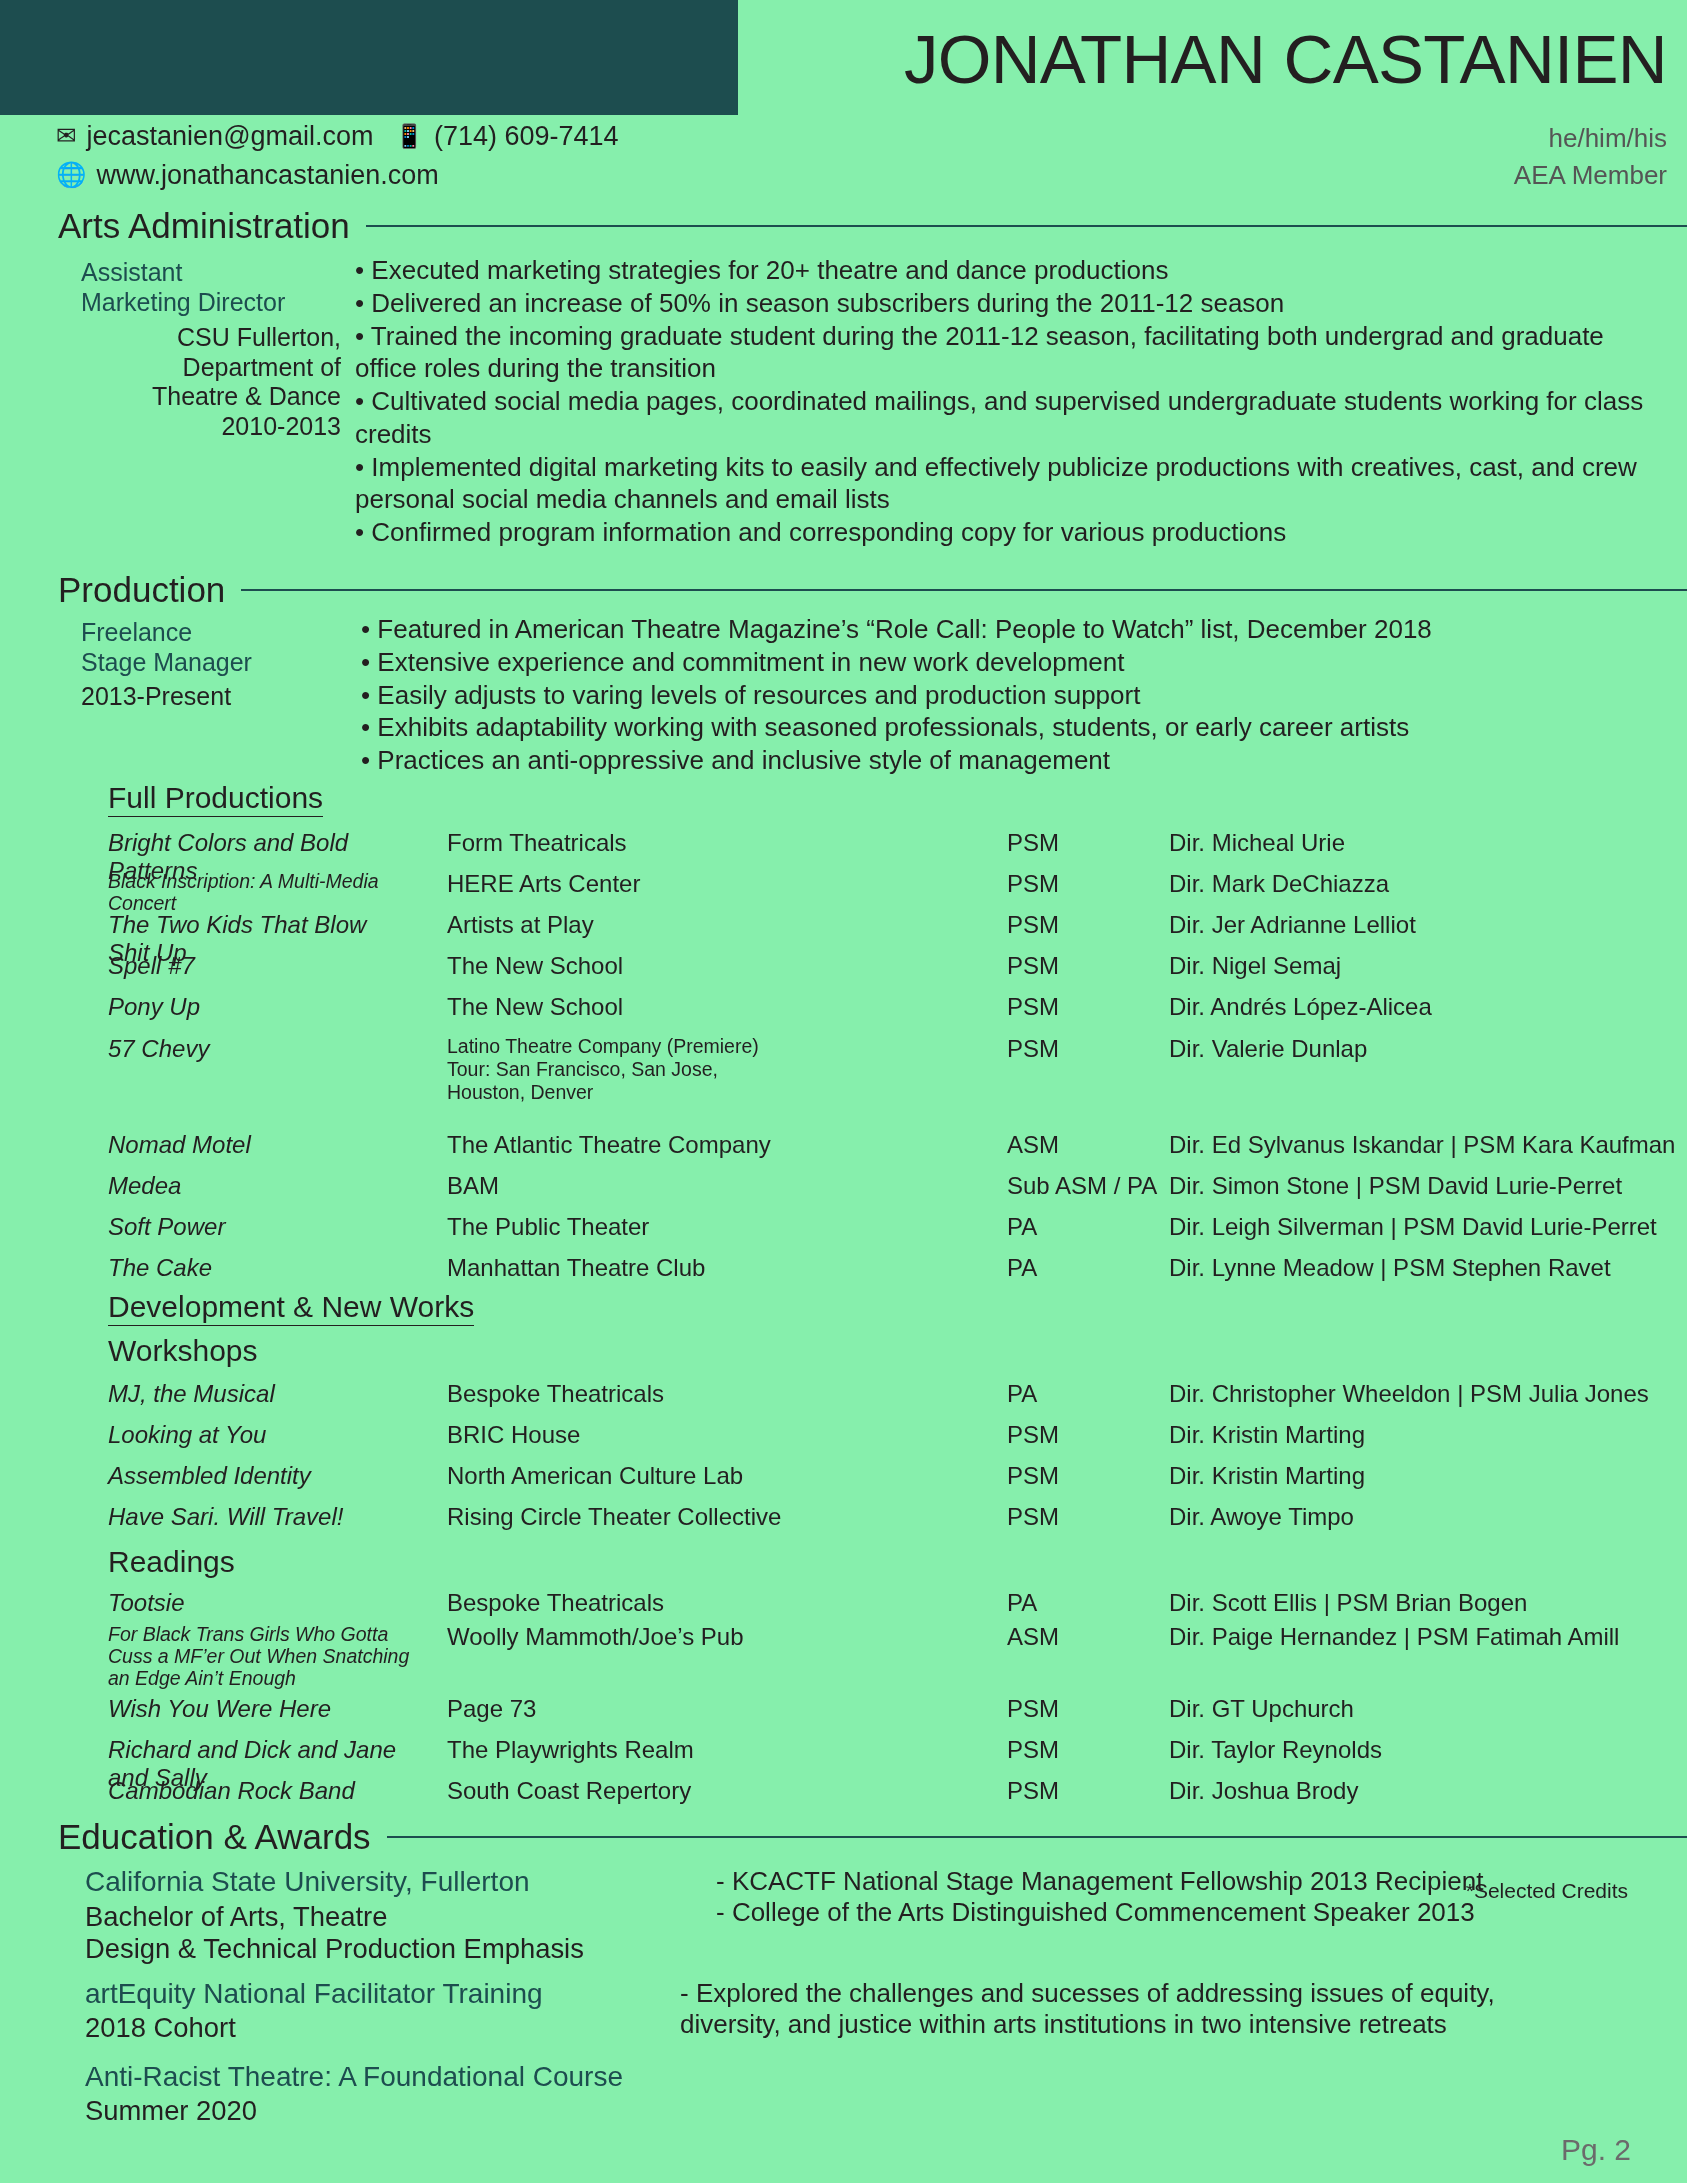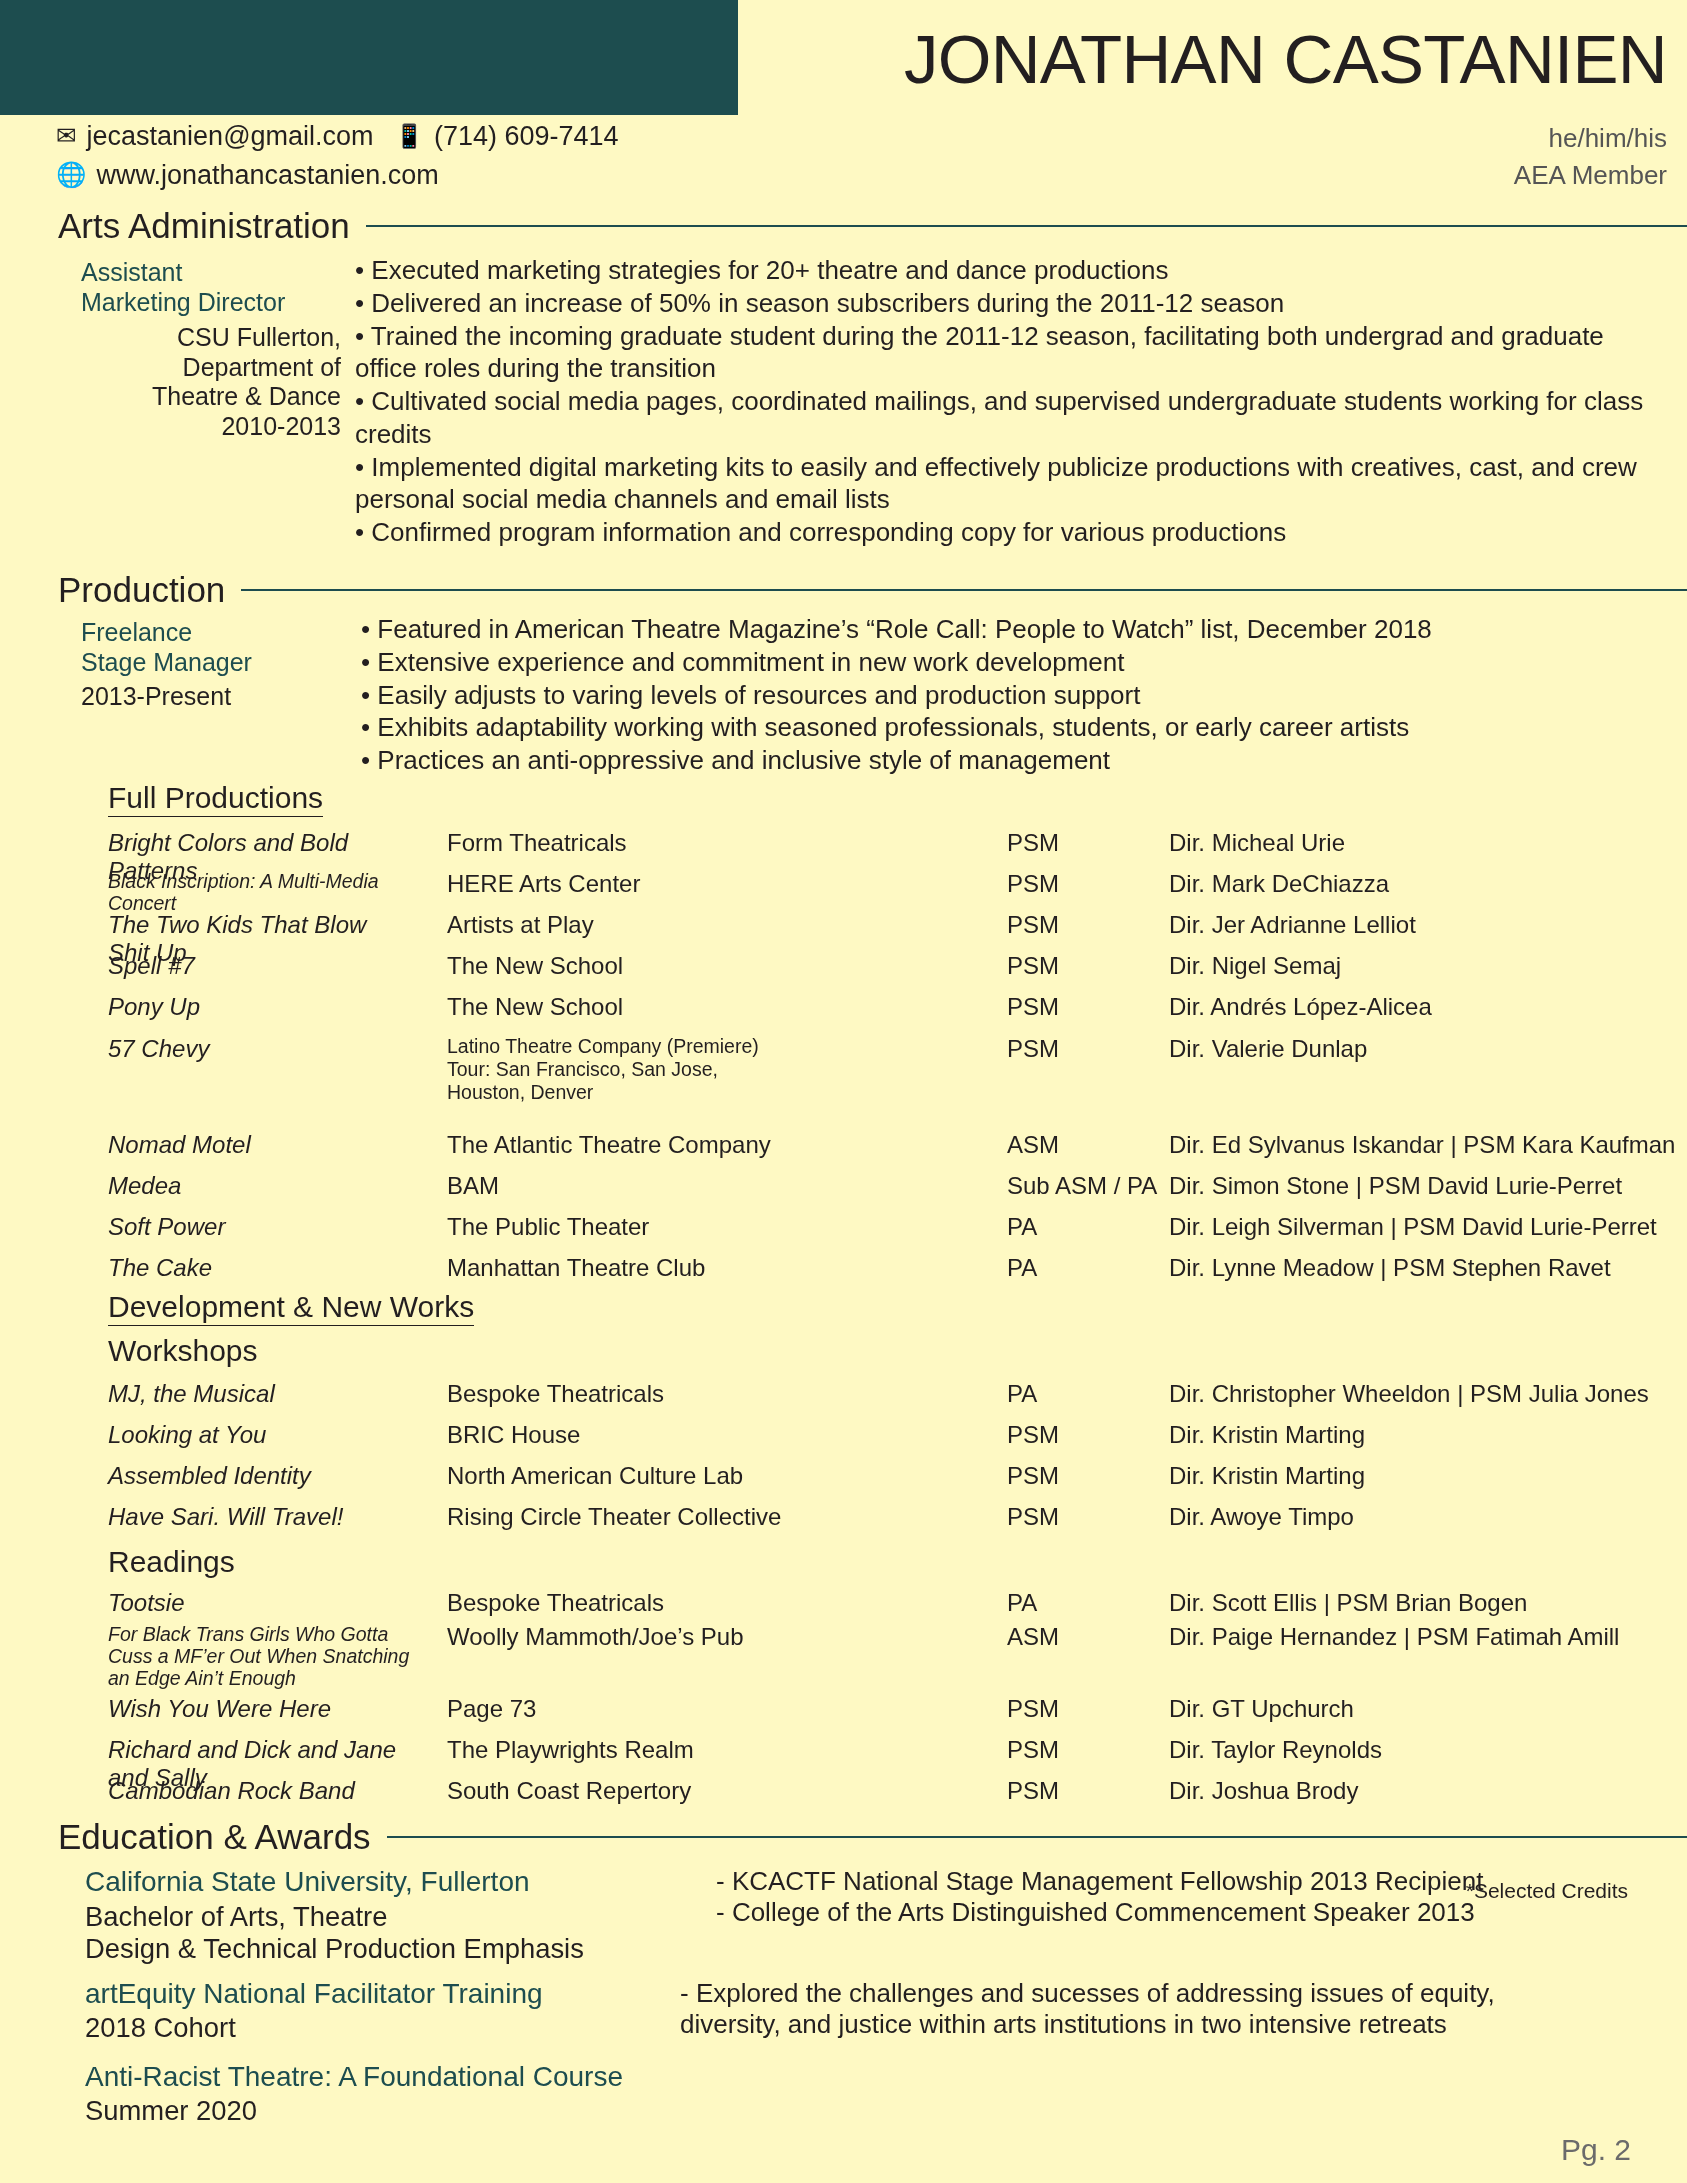--- a/index.html
+++ b/index.html
@@ -9,21 +9,21 @@
   }
   body {
     font-family: "Liberation Sans", sans-serif;
     color: #231f20;
     -webkit-font-smoothing: antialiased;
   }
   .page {
     position: relative;
     width: 1687px;
     height: 2183px;
-    background: #fef9c3;
+    background: #86efac;
     overflow: hidden;
   }
 
   
   .header-band {
     position: absolute;
     left: 0;
     top: 0;
     width: 738px;
     height: 115px;

